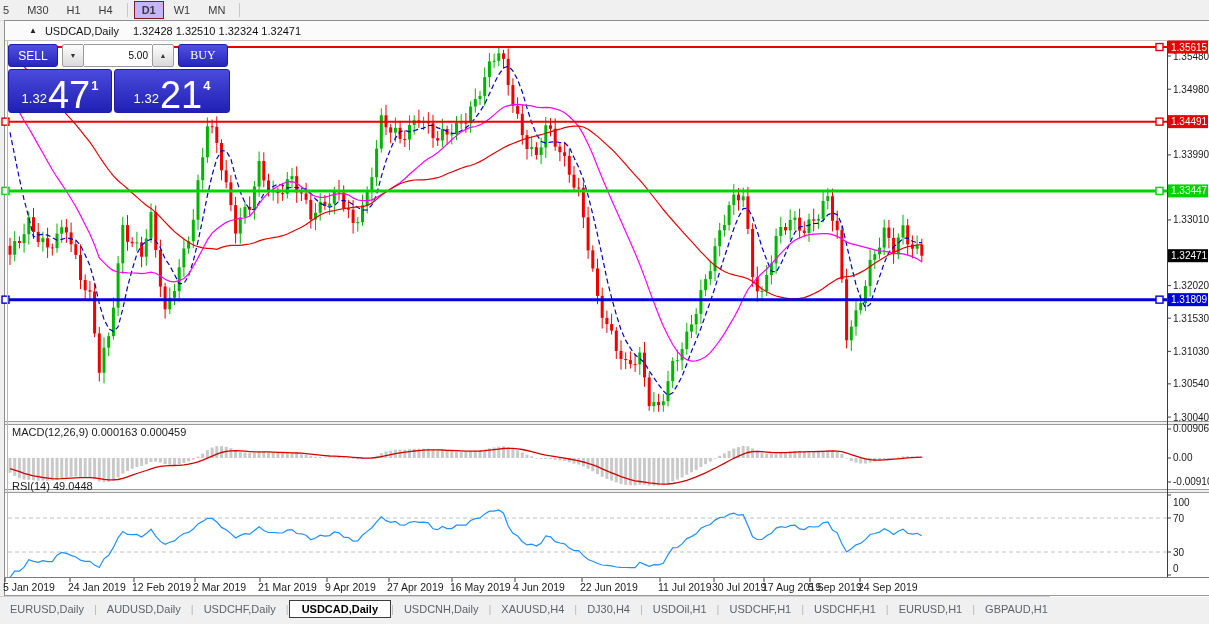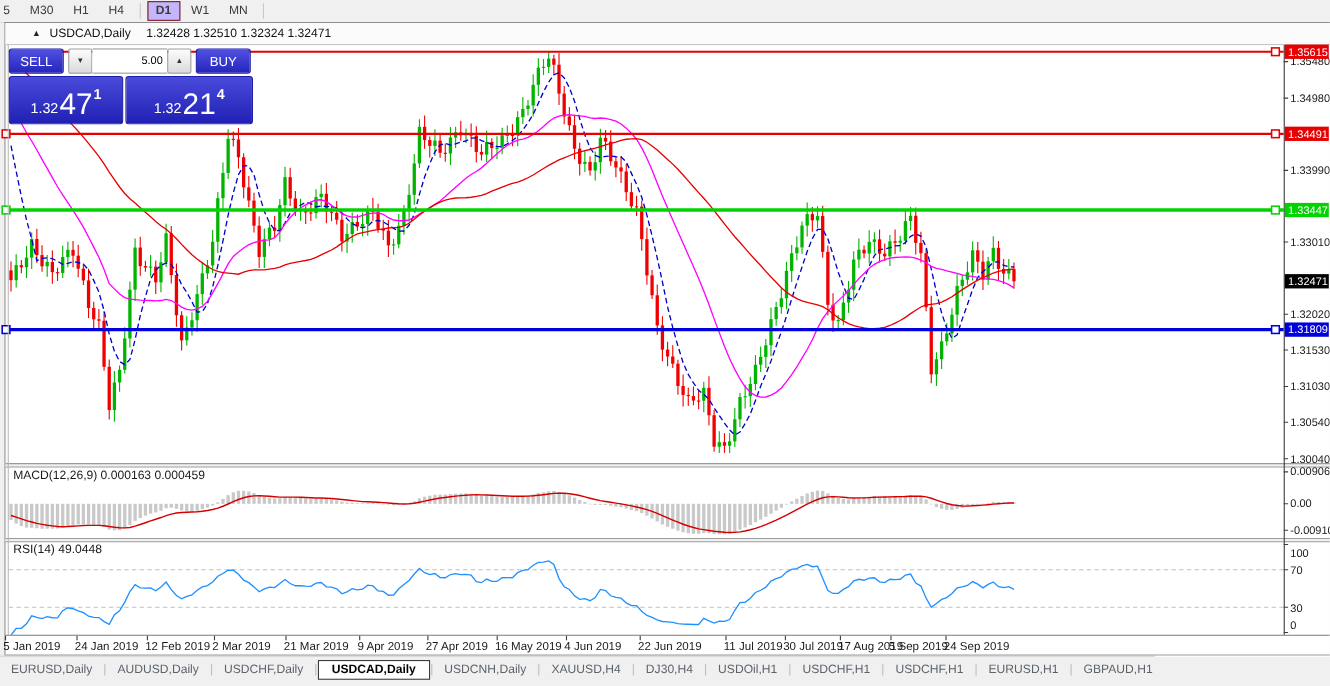--- a/index.html
+++ b/index.html
@@ -17,38 +17,38 @@
   #chart-titlebar{position:absolute;left:5px;top:21px;width:1204px;height:19px;background:#fbfbfb;
     border-bottom:1px solid #c6c6c6;display:flex;align-items:center;font-size:11px;color:#111;}
   #collapse-arrow{margin:0 8px 0 24px;font-size:8px;color:#222;}
   #chart-symbol{font-weight:bold;font-weight:normal;margin-right:14px;}
   
   #trade-panel{position:absolute;left:8px;top:44px;width:180px;height:64px;z-index:5;}
   .tp-row{position:absolute;left:0;top:0;width:220px;height:23px;display:flex;}
   .tp-btn{background:linear-gradient(#5050e0,#2626bd);border:1px solid #1d1da8;border-radius:3px;
     color:#fff;font-size:12px;display:flex;align-items:center;justify-content:center;cursor:pointer;}
   #sell-btn{width:50px;}
-  #buy-btn{width:50px;margin-left:4px;}
+  #buy-btn{width:50px;margin-left:4px;font-family:Liberation Serif, serif;}
   #vol-box{display:flex;margin-left:4px;margin-right:0;}
   .spin-btn{width:20px;background:linear-gradient(#fdfdfd,#dadada);border:1px solid #9b9b9b;
     border-radius:2px;font-size:7px;color:#333;display:flex;align-items:center;justify-content:center;cursor:pointer;}
   #vol-field{width:64px;background:#fff;border:1px solid #9b9b9b;border-left:none;border-right:none;
     font-size:10px;color:#000;text-align:right;padding:0 4px 0 0;outline:none;}
   .price-box{position:absolute;top:25px;height:39px;background:linear-gradient(#4a4adc,#2020b4);
     border:1px solid #1d1da8;border-radius:3px;color:#fff;display:flex;align-items:flex-end;
     justify-content:center;padding-bottom:3px;cursor:pointer;}
   #sell-price{left:0;width:102px;}
   #buy-price{left:106px;width:114px;}
   .pb-small{font-size:13px;font-weight:normal;margin:0 1px 3px 0;}
-  .pb-big{font-size:27px;line-height:28px;}
+  .pb-big{font-size:38px;line-height:28px;}
   .pb-sup{font-size:13px;font-weight:bold;margin:0 0 16px 1px;}
   
   .ind-label{position:absolute;left:12px;font-size:11px;color:#1a1a1a;z-index:3;}
   #macd-label{top:426px;}
-  #rsi-label{top:494px;text-align:center;}
+  #rsi-label{top:480px;text-align:center;}
   
   #chart-svg{position:absolute;left:0;top:0;z-index:2;}
   
   #tabbar{position:absolute;left:0;top:596px;width:1050px;height:28px;background:#f0f0f0;
     border-top:1px solid #cfcfcf;display:flex;align-items:flex-start;padding-top:3px;box-sizing:border-box;
     font-size:11px;color:#5c636b;overflow:hidden;}
   .tab{padding:3px 10px;white-space:nowrap;cursor:pointer;}
   .tab.active{background:#ffffff;border:1px solid #3c3c3c;color:#000;font-weight:bold;padding:2px 12px;}
   .tab-sep{color:#b9b9b9;margin-top:3px;}
   #tab-scroll{margin-left:2px;margin-top:4px;font-size:8px;color:#444;letter-spacing:6px;white-space:nowrap;cursor:pointer;}

